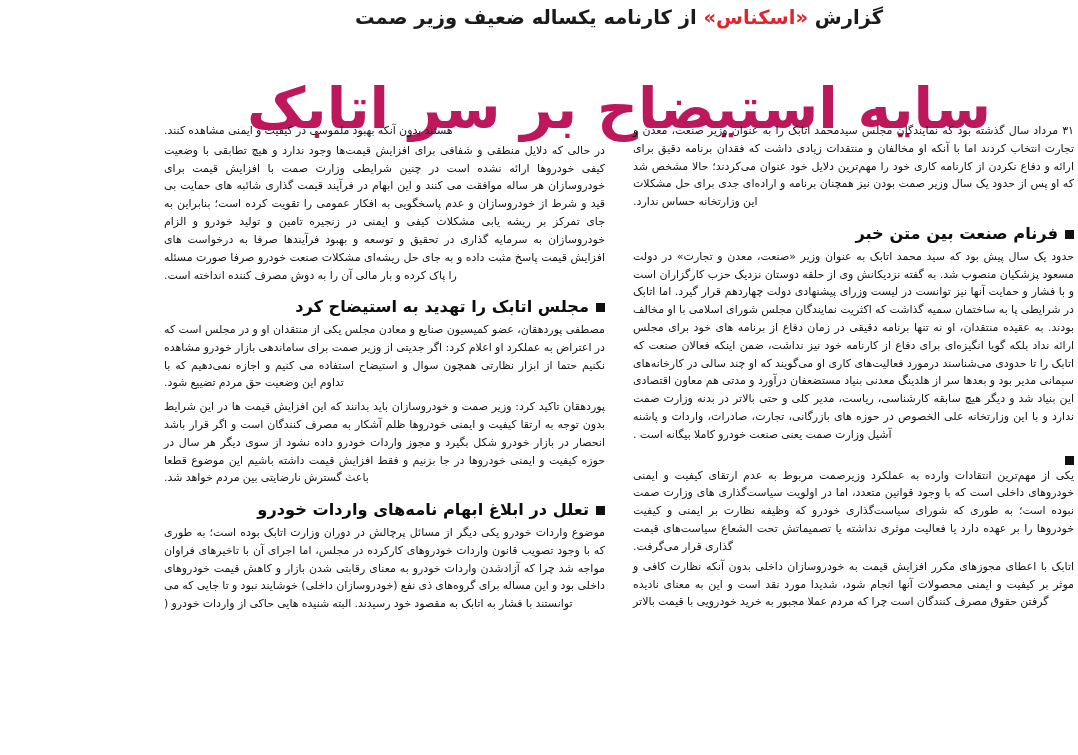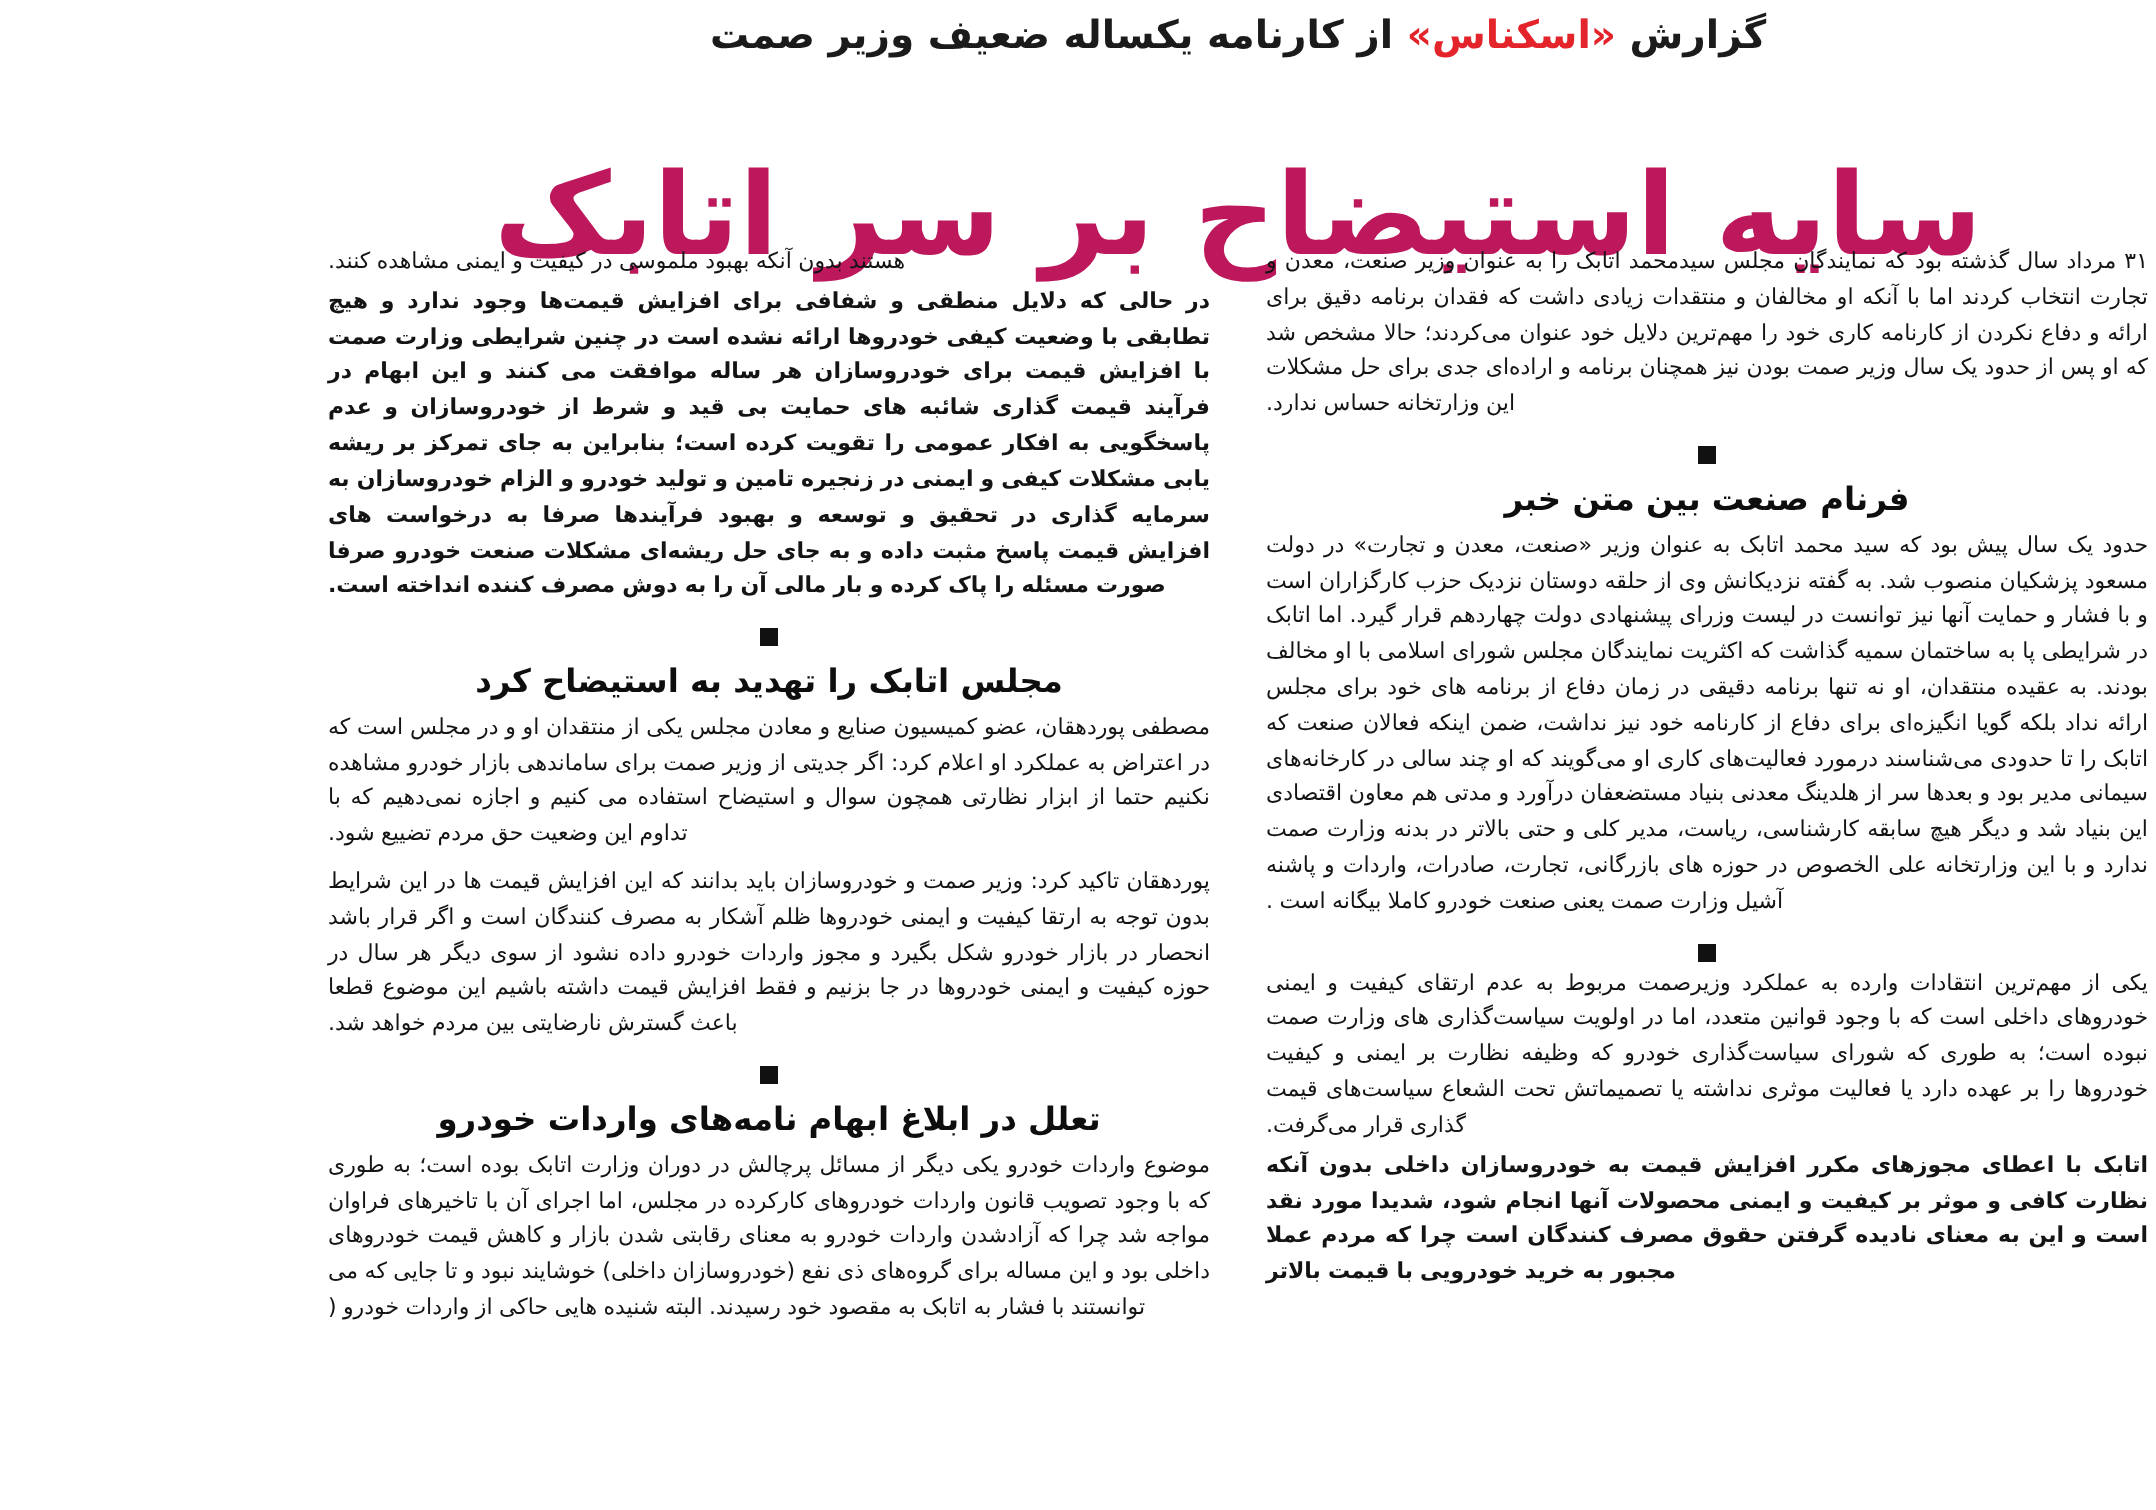--- a/index.html
+++ b/index.html
@@ -73,31 +73,31 @@
 
   p.para {
     margin: 0 0 0 0;
     font-size: 11px;
     line-height: 1.62;
     text-align: justify;
     text-align-last: left;
     color: #141414;
     word-spacing: -0.3px;
   }
-  p.para + p.para { margin-top: 2px; font-weight: bold; }
+  p.para + p.para { margin-top: 2px; }
 
   h2.subhead {
     margin: 12px 0 2px 0;
     font-size: 16.2px;
     font-weight: bold;
     line-height: 1.4;
     text-align: right;
     color: #0e0e0e;
     display: flex;
-    flex-direction: column;
+    flex-direction: row;
     align-items: center;
     justify-content: flex-start;
     gap: 7px;
   }
   h2.subhead .bullet {
     display: inline-block;
     width: 9px;
     height: 9px;
     background: #111111;
     flex: 0 0 auto;

